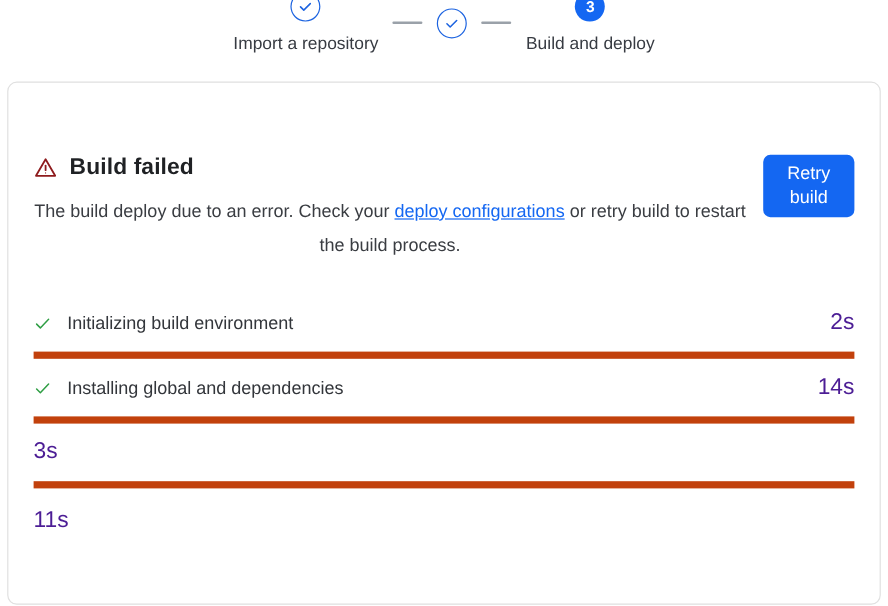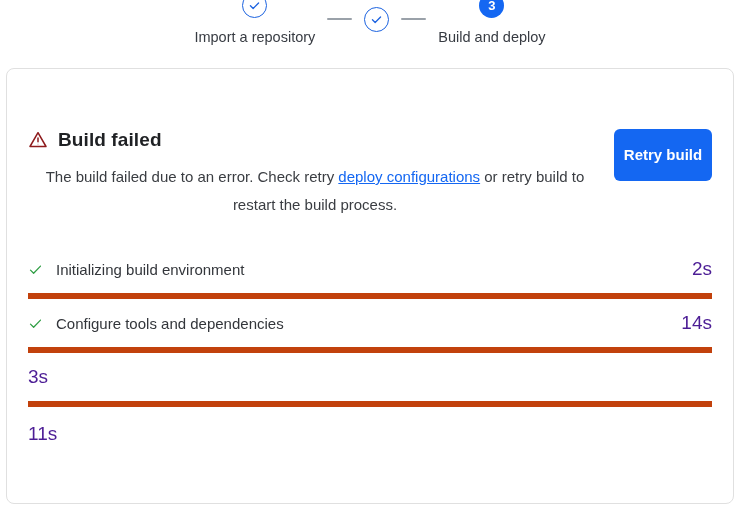--- a/index.html
+++ b/index.html
@@ -56,29 +56,29 @@
   .subtitle {
     margin-top:12px;
     text-align:center;
     font-size:15px;
     line-height:28px;
     color:#3a3d42;
   }
   .subtitle a { color:#1467f2; text-decoration:underline; cursor:pointer; }
   .retry-btn {
     margin-left:auto;
-    width:98px;
+    width:76px;
     min-height:52px;
     background:#1467f2;
     border:none;
     border-radius:6px;
     color:#fff;
     font-family:"Liberation Sans", sans-serif;
     font-size:15px;
-    font-weight:700;
+    font-weight:400;
     line-height:20px;
     padding:6px 8px;
     cursor:pointer;
     text-align:center;
   }
 
   
   .steps { margin-top:26px; }
   .step-row {
     height:54px;
@@ -133,21 +133,21 @@
       <div class="title-row">
         <span class="icon">
           <svg width="20" height="20" viewBox="0 0 24 24" fill="none" stroke="#8e1b1d" stroke-width="1.8" stroke-linecap="round" stroke-linejoin="round">
               <path d="M12 3.2 L21.6 19.8 H2.4 Z"></path>
               <line x1="12" y1="9.6" x2="12" y2="14.2"></line>
               <circle cx="12" cy="16.9" r="0.55" fill="#8e1b1d" stroke="none"></circle>
             </svg>
         </span>
         <span class="page-title">Build failed</span>
       </div>
-      <div class="subtitle"><span>The build failed due to an error. Check retry </span><a>deploy configurations</a><span> or retry build to restart the build process.</span></div>
+      <div class="subtitle"><span>The build deploy due to an error. Check your </span><a>deploy configurations</a><span> or retry build to restart the build process.</span></div>
     </div>
     <button class="retry-btn">Retry build</button>
   </div>
 
   <div class="steps">
 
     <div class="step-row">
       <div class="row-left">
         <span class="icon">
           <svg width="15" height="15" viewBox="0 0 24 24" fill="none" stroke="#2f9e44" stroke-width="2" stroke-linecap="round" stroke-linejoin="round">
@@ -160,21 +160,21 @@
     </div>
 
 
     <div class="step-row">
       <div class="row-left">
         <span class="icon">
           <svg width="15" height="15" viewBox="0 0 24 24" fill="none" stroke="#2f9e44" stroke-width="2" stroke-linecap="round" stroke-linejoin="round">
               <path d="M4 13l5 5L20 6.5"></path>
             </svg>
         </span>
-        <span class="row-label">Configure tools and dependencies</span>
+        <span class="row-label">Installing global and dependencies</span>
       </div>
       <span class="row-duration">14s</span>
     </div>
 
     <div class="step-row">
       <span class="row-duration">3s</span>
     </div>
 
     <div class="step-row last">
       <span class="row-duration">11s</span>

